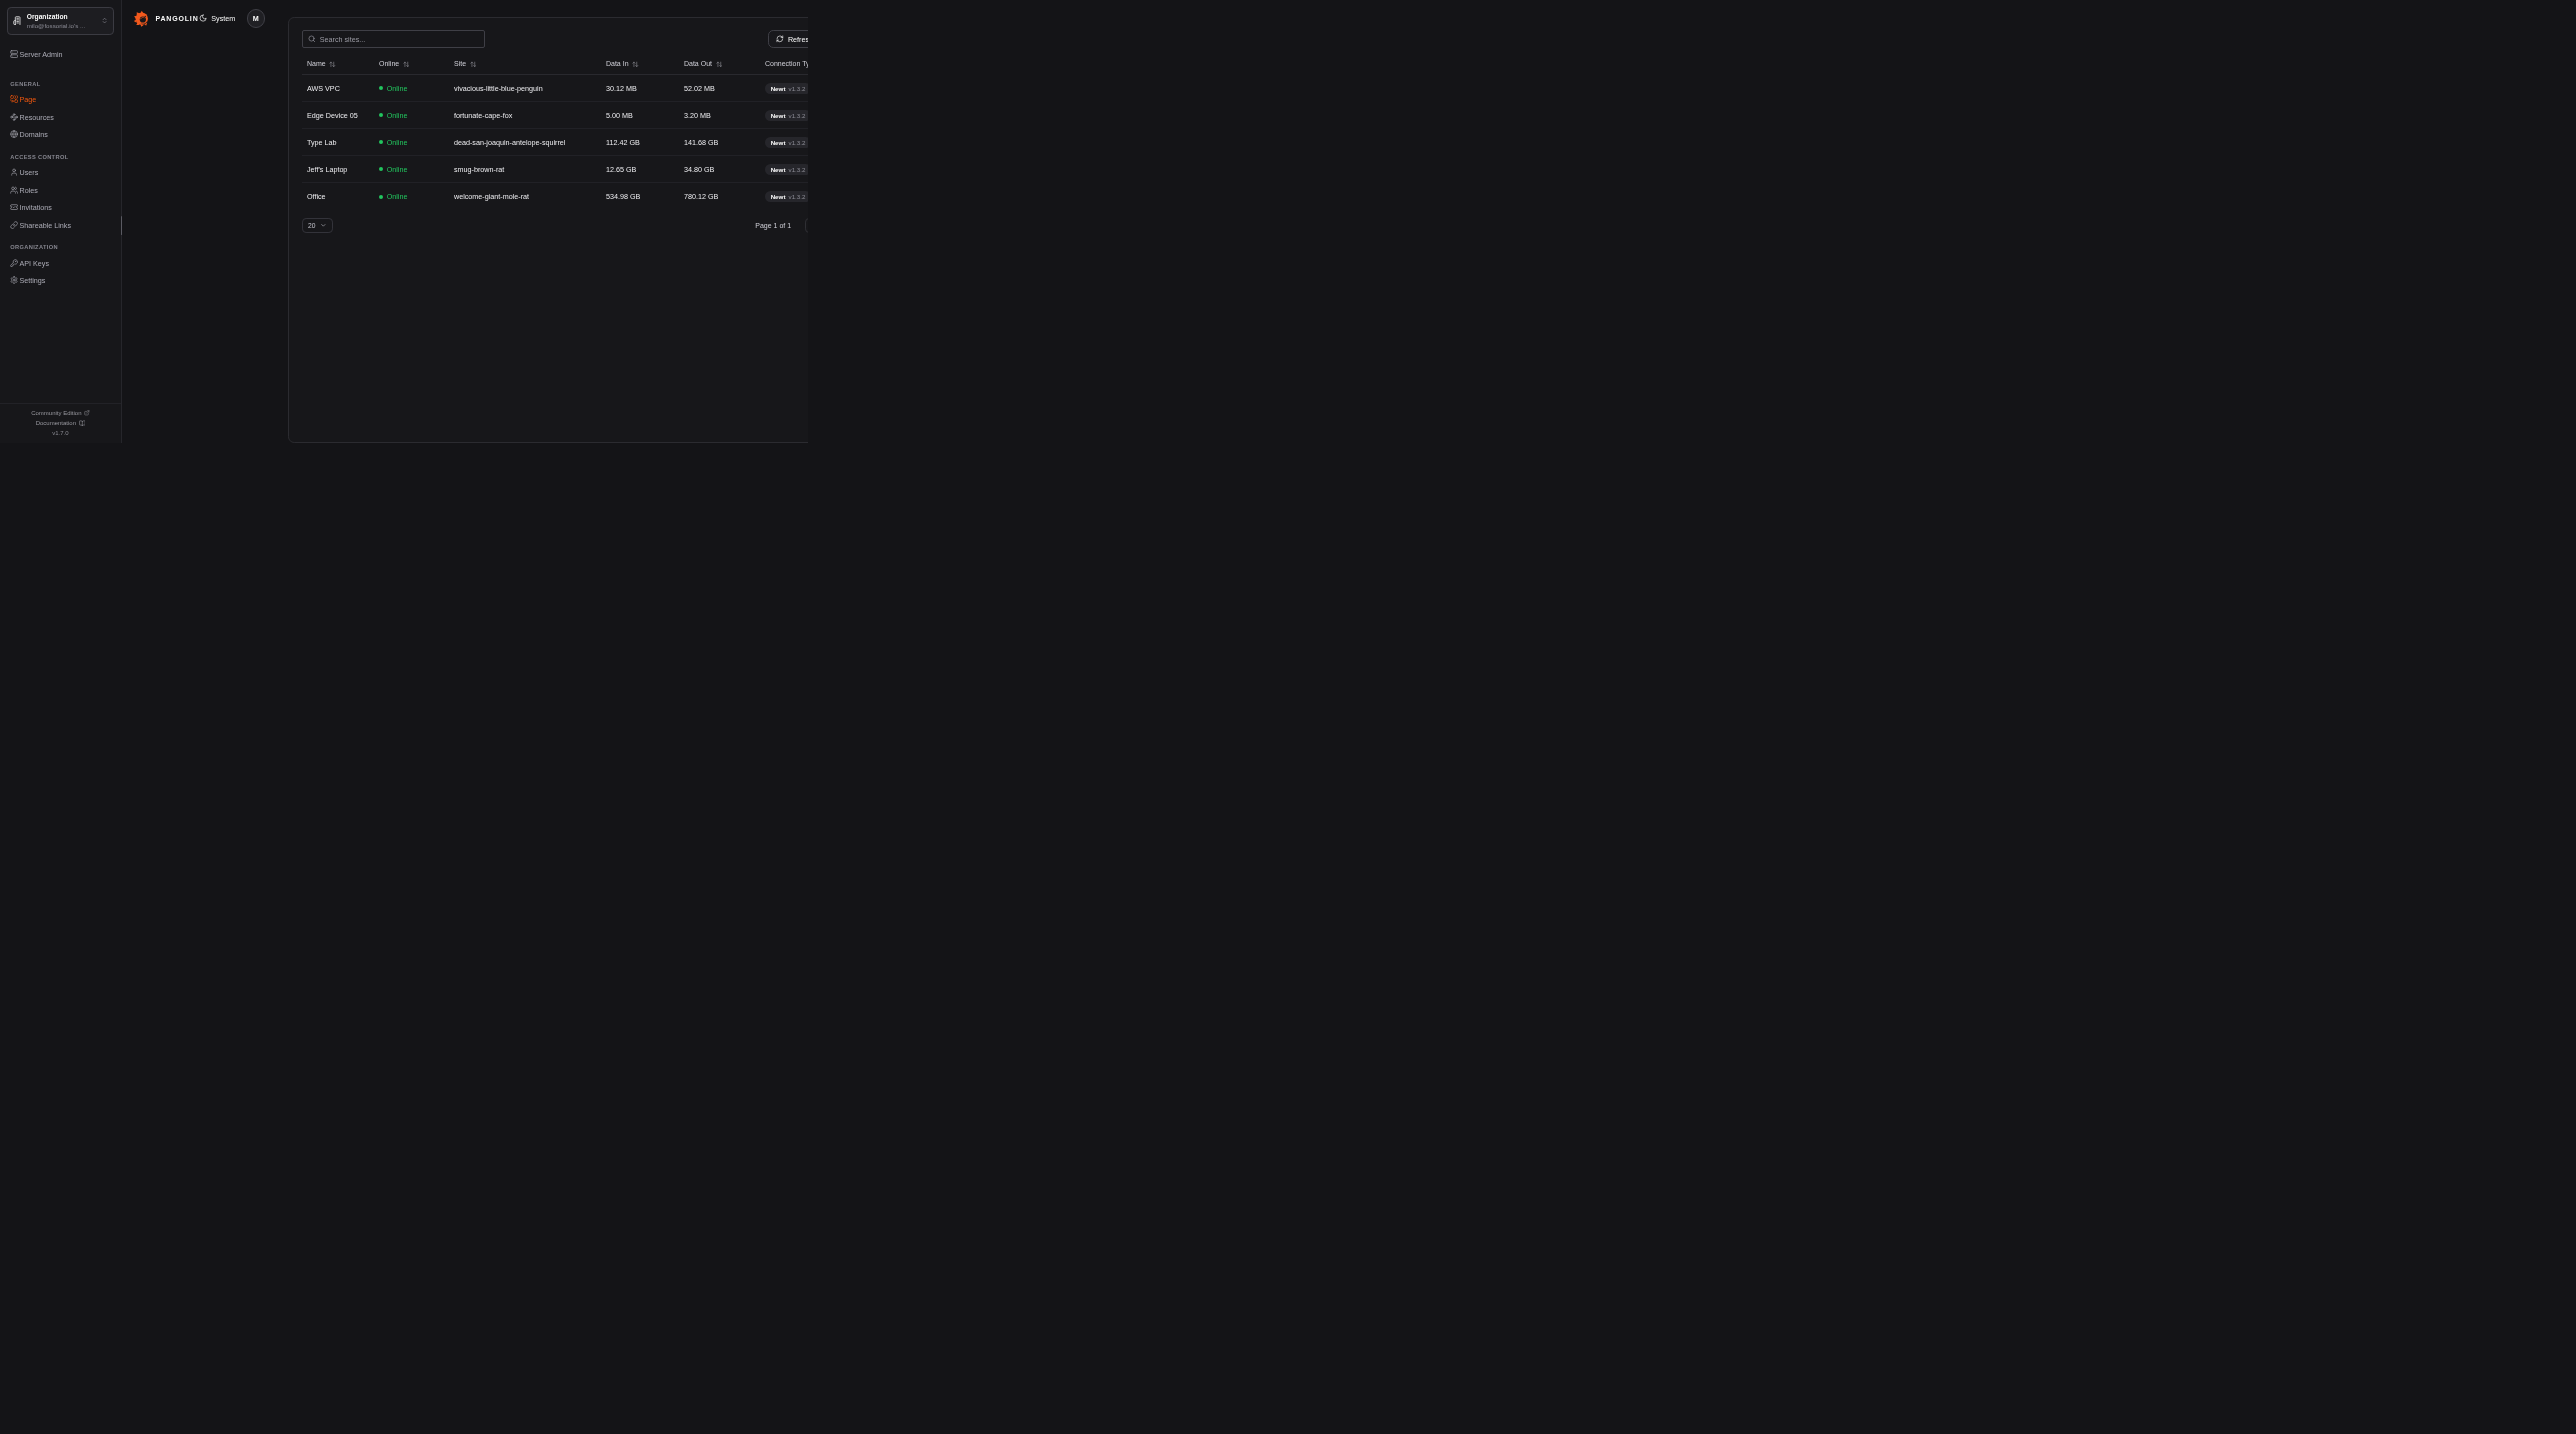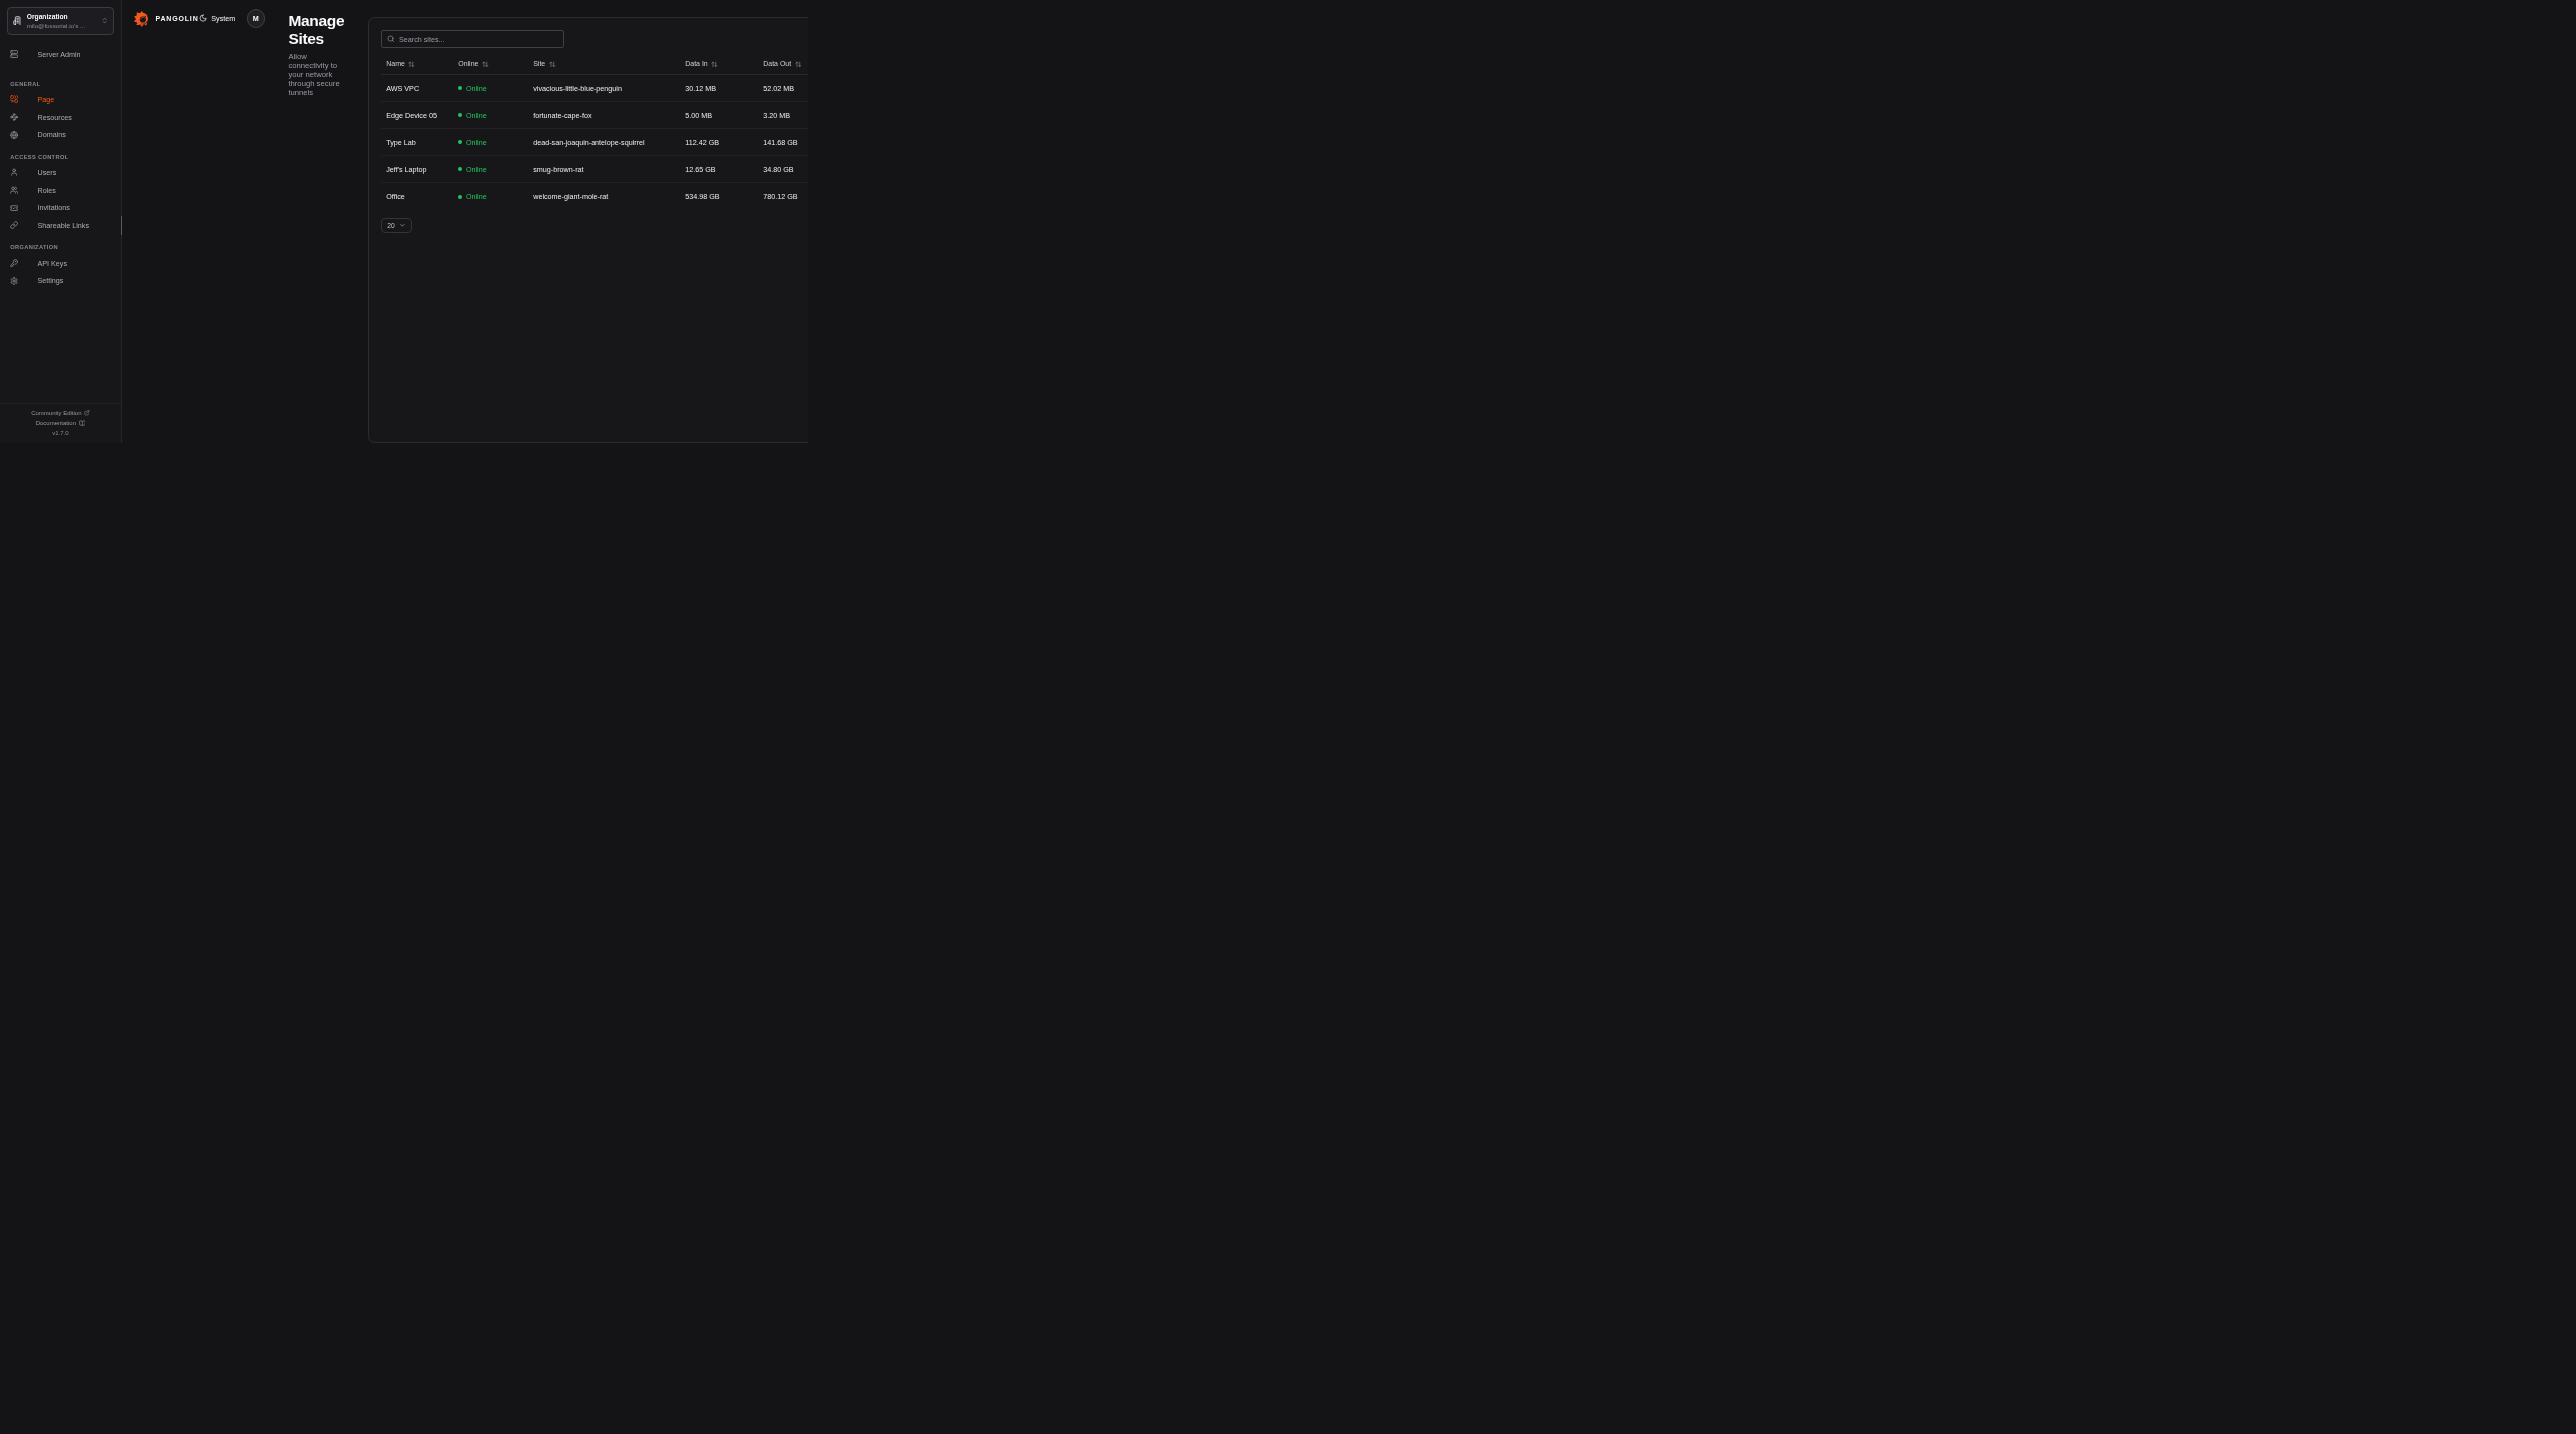--- a/index.html
+++ b/index.html
@@ -29,21 +29,21 @@
     display:flex; align-items:center; gap:4.6px; cursor:pointer;
   }
   .org-icon { color:#fafafa; flex-shrink:0; }
   .org-text { flex:1; min-width:0; }
   .org-title { font-size:6.7px; font-weight:700; color:#fafafa; line-height:1.25; }
   .org-sub { font-size:6.2px; color:#8c8c96; line-height:1.3; white-space:nowrap; overflow:hidden; }
   .org-chevrons { color:#8c8c96; flex-shrink:0; }
 
   .nav { padding:5.2px 6.7px 0 6.7px; flex:1; }
   .nav-item {
-    display:flex; align-items:center; gap:19px;
+    display:flex; gap:1px;
     padding:4.1px 3.6px; border-radius:3.1px; color:#acacb6;
     font-size:7.2px; cursor:pointer; margin-bottom:0.5px;
   }
   .nav-item .ni-icon { color:#a0a0aa; width:8.2px; height:8.2px; flex-shrink:0; }
   .nav-item.active, .nav-item.active .ni-icon { color:#f4580e; }
   .nav-section {
     font-size:5.7px; font-weight:700; letter-spacing:.06em;
     color:#86868f; text-transform:uppercase;
     margin:10.3px 0 4.1px 3.6px;
   }
@@ -352,24 +352,20 @@
             </svg>
         </span>
         <span>System</span>
       </div>
       <div class="avatar">
         <span>M</span>
       </div>
     </div>
   </div>
 
-  <div class="page-head">
-    <h1 class="page-title">Manage Sites</h1>
-    <div class="page-sub">Allow connectivity to your network through secure tunnels</div>
-  </div>
 
   <section class="card">
 
     <div class="toolbar">
       <div class="search-wrap">
         <span>
           <svg width="7.7" height="7.7" viewBox="0 0 24 24" fill="none" stroke="currentColor" stroke-width="2" stroke-linecap="round" stroke-linejoin="round">
               <circle cx="11" cy="11" r="8"></circle>
               <path d="m21 21-4.3-4.3"></path>
             </svg>

